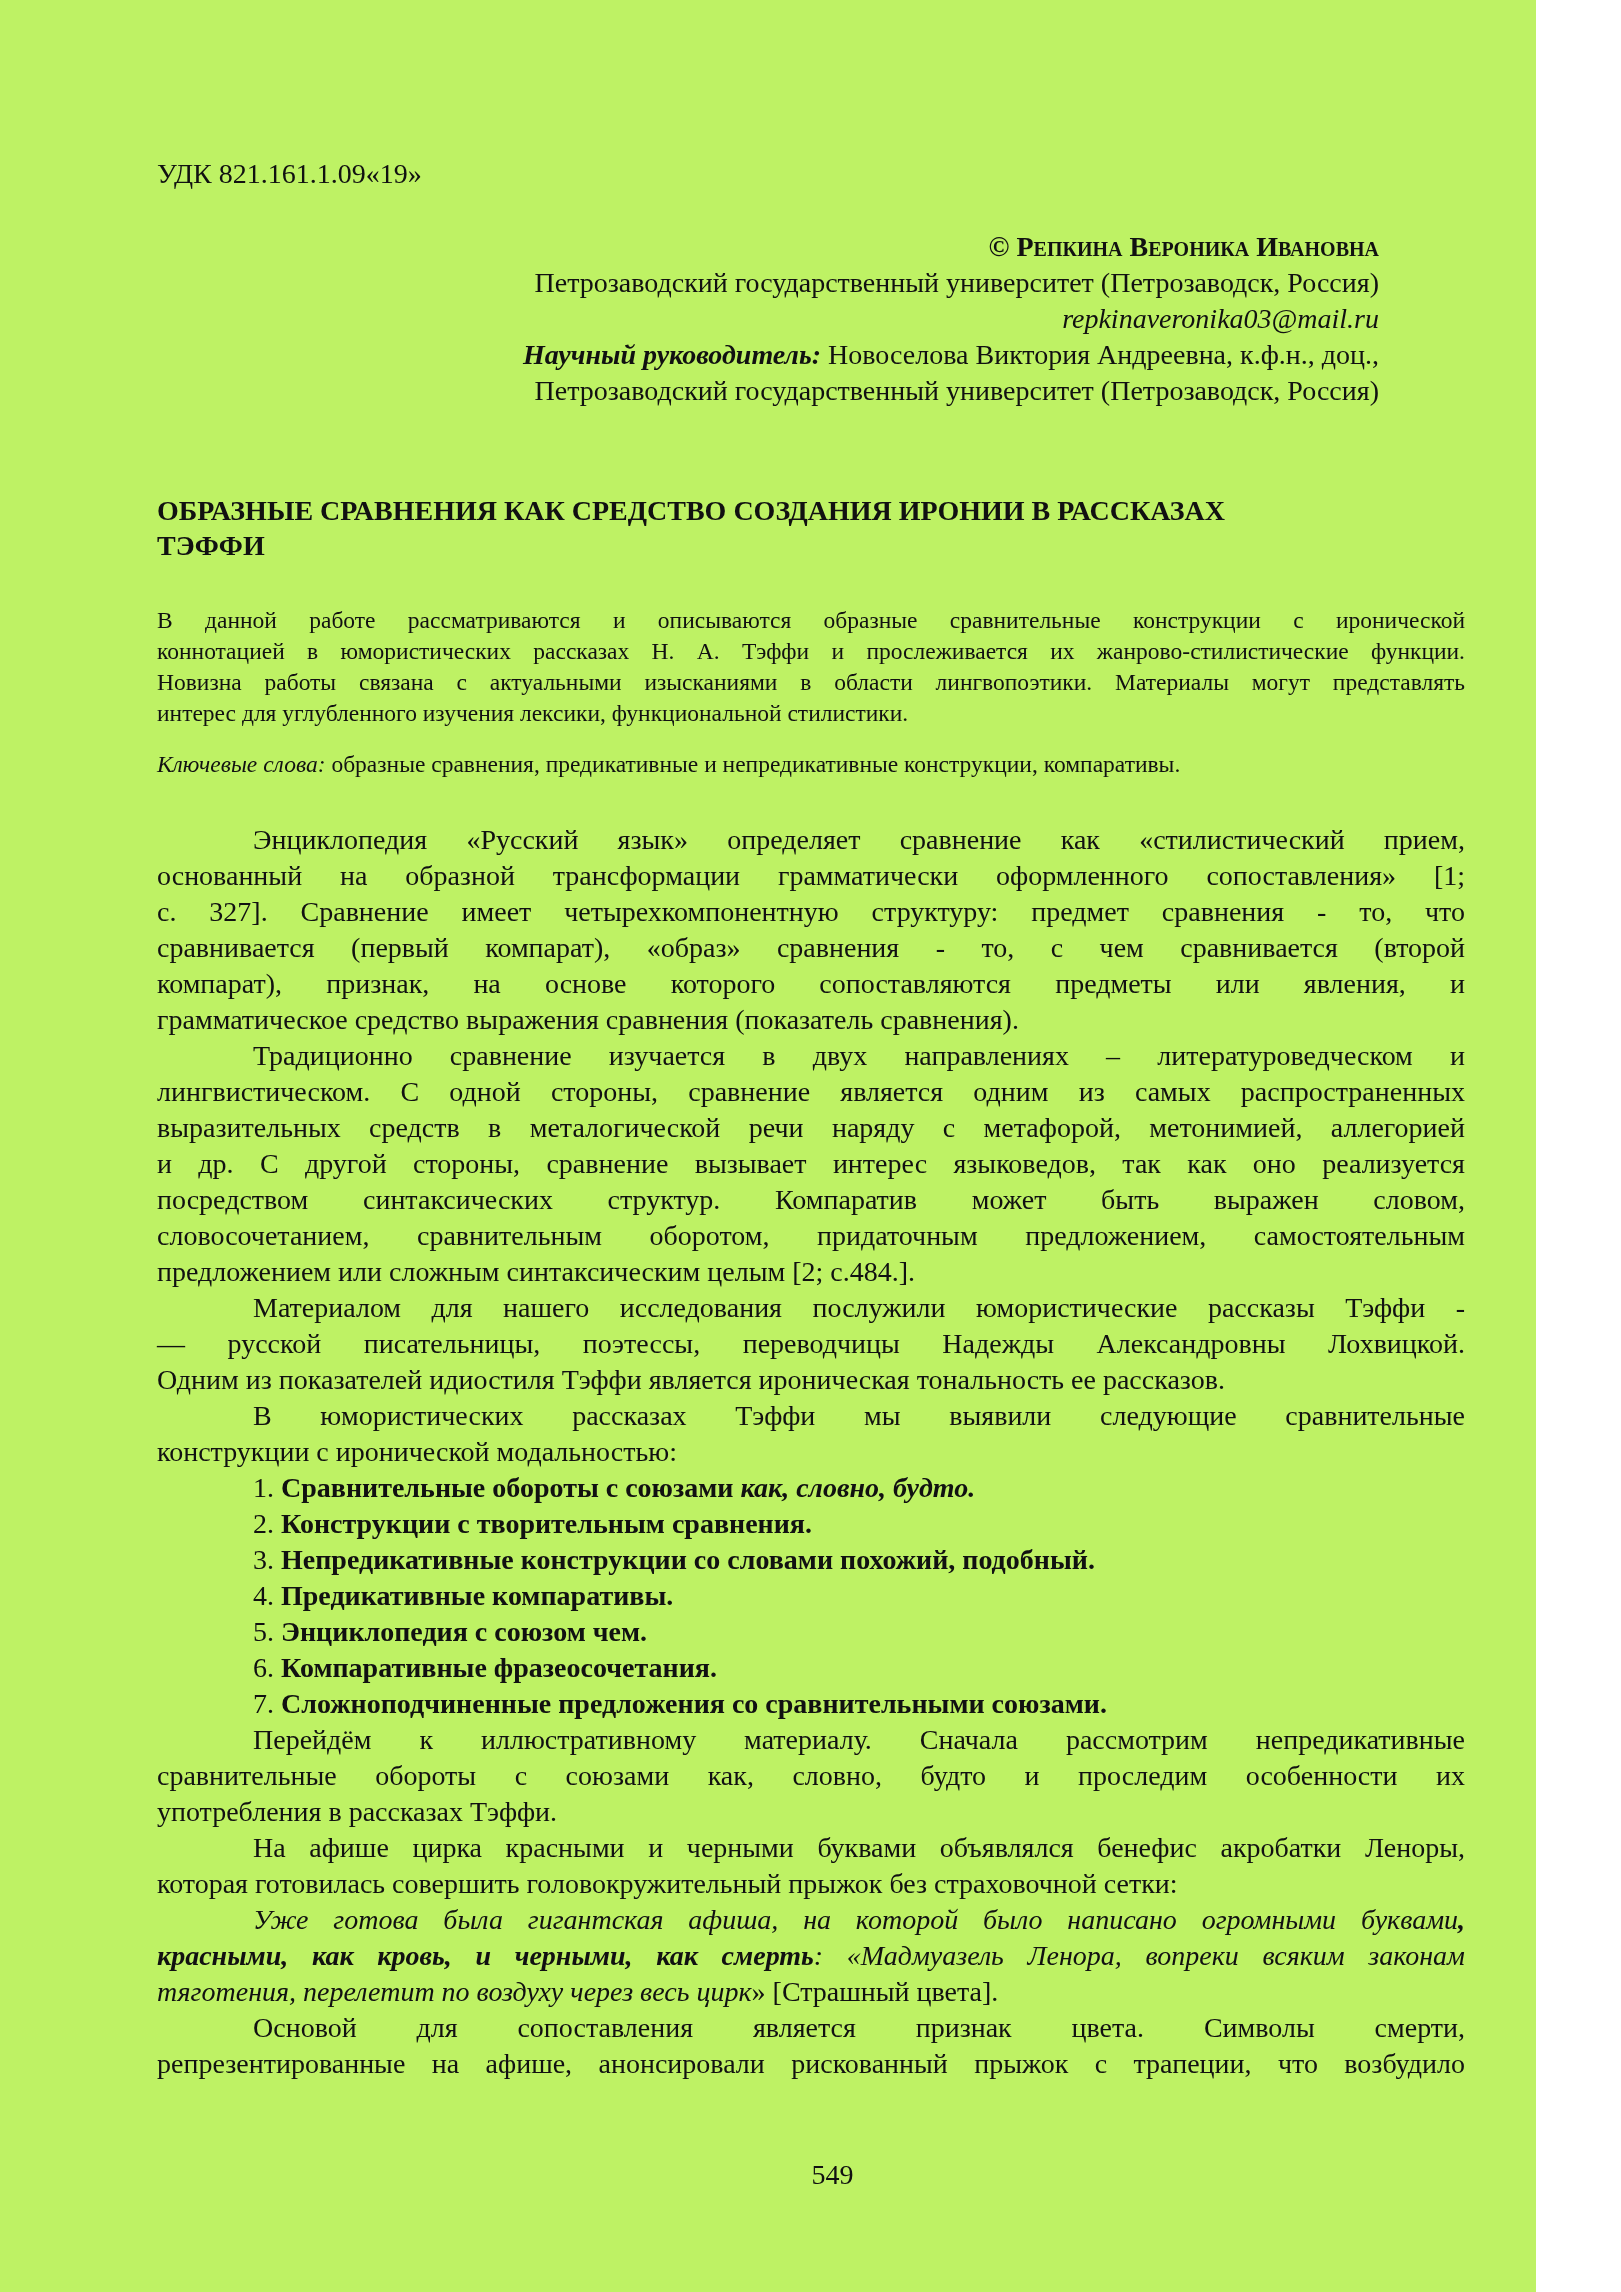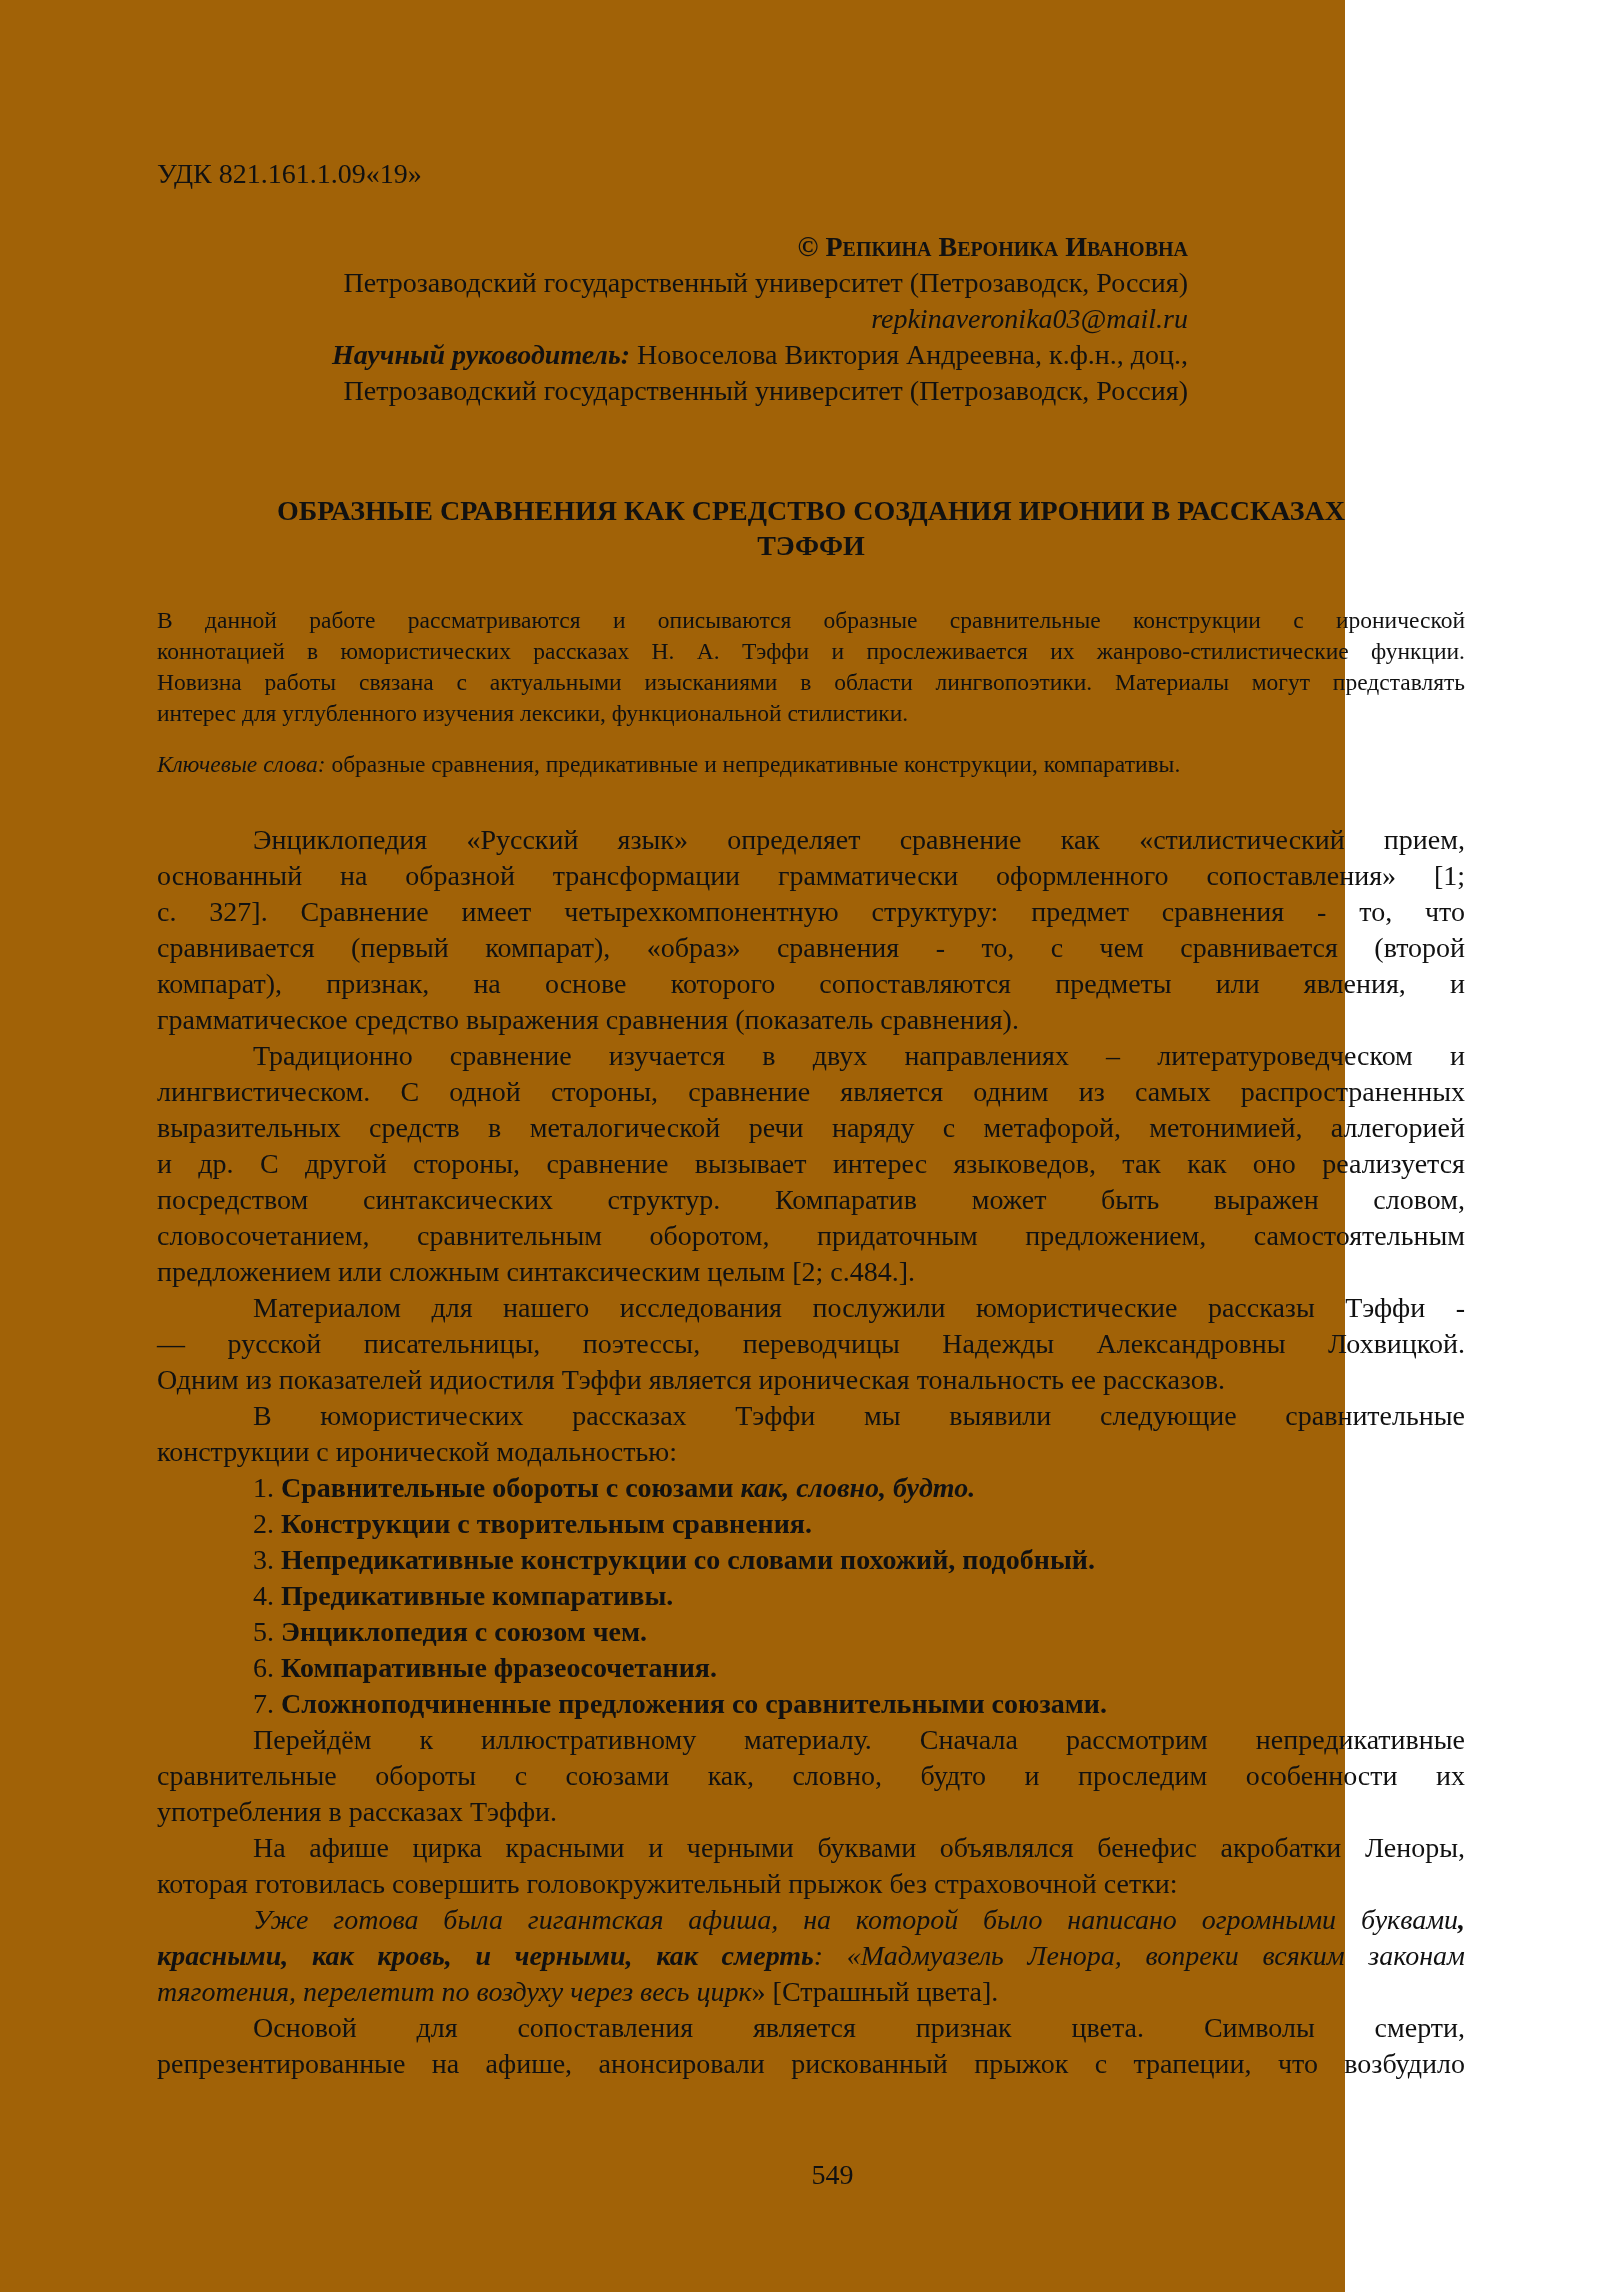--- a/index.html
+++ b/index.html
@@ -1,24 +1,24 @@
 <!DOCTYPE html>
 <html><head>
 <meta charset="utf-8">
 <style>
   html, body { margin: 0; padding: 0; background: #ffffff; }
   body { width: 1621px; height: 2293px; position: relative; overflow: hidden; color: #111111;
          font-family: "Liberation Serif", "DejaVu Serif", serif; }
-  .page { position: absolute; left: 0; top: 0; width: 1345px; height: 2293px; background: #a16207; }
+  .page { position: absolute; left: 0; top: 0; width: 1536px; height: 2293px; background: #bef264; }
   .udk { position: absolute; left: 157px; top: 157px; font-size: 28px; line-height: 33px; }
   .author-block { position: absolute; right: 157px; top: 229px; text-align: right; font-size: 28px; line-height: 36px; width: 1176px; }
   .author-name { font-weight: bold; font-variant: small-caps; }
   .email { font-style: italic; }
   .sup-label { font-weight: bold; font-style: italic; }
-  .title { position: absolute; left: 157px; top: 493px; width: 1308px; text-align: center; font-weight: bold; font-size: 28px; line-height: 35px; }
+  .title { position: absolute; left: 157px; top: 493px; width: 1308px; font-weight: bold; font-size: 28px; line-height: 35px; }
   .abstract { position: absolute; left: 157px; top: 605px; width: 1308px; font-size: 23.5px; line-height: 31px; }
   .keywords { position: absolute; left: 157px; top: 749px; width: 1308px; font-size: 23.5px; line-height: 31px; }
   .kw-label { font-weight: normal; font-style: italic; }
   .body { position: absolute; left: 157px; top: 822px; width: 1308px; font-size: 28px; line-height: 36px; }
   .ln { display: block; white-space: nowrap; text-align: justify; text-align-last: justify; height: 36px; }
   .ln.last { text-align-last: left; }
   .ind { padding-left: 96px; }
   .b { font-weight: bold; }
   .i { font-style: italic; }
   .bi { font-weight: bold; font-style: italic; }

